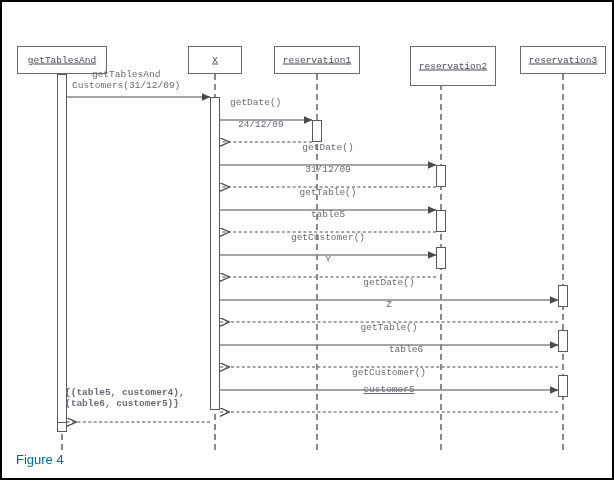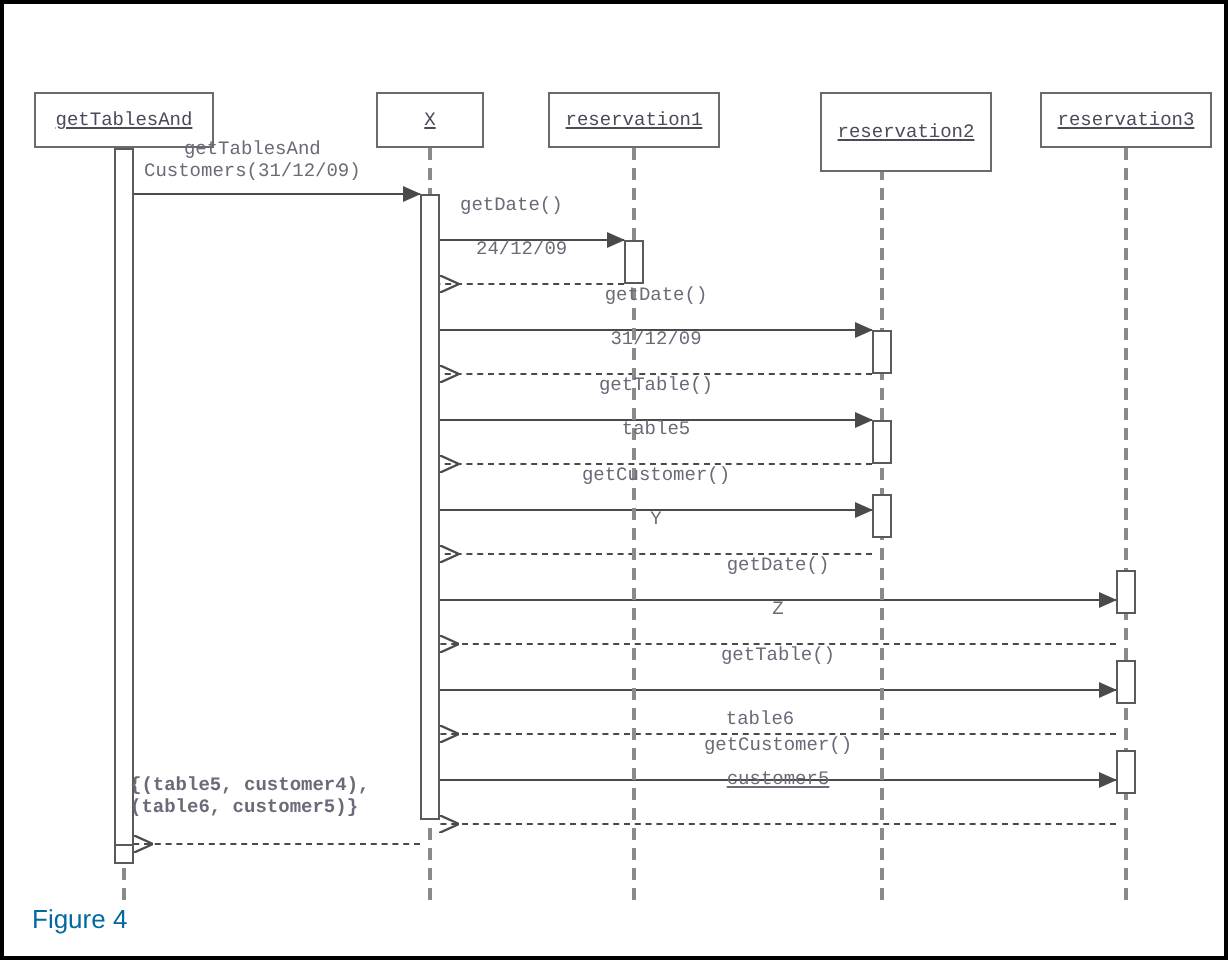--- a/index.html
+++ b/index.html
@@ -94,21 +94,21 @@
         <div class="msg-label" style="left: 236px; top: 118px;">24/12/09</div>
         <div class="msg-label ctr" style="left: 216px; width: 220px; top: 141px;">getDate()</div>
         <div class="msg-label ctr" style="left: 216px; width: 220px; top: 163px;">31/12/09</div>
         <div class="msg-label ctr" style="left: 216px; width: 220px; top: 186px;">getTable()</div>
         <div class="msg-label ctr" style="left: 216px; width: 220px; top: 208px;">table5</div>
         <div class="msg-label ctr" style="left: 216px; width: 220px; top: 231px;">getCustomer()</div>
         <div class="msg-label ctr" style="left: 216px; width: 220px; top: 253px;">Y</div>
         <div class="msg-label ctr" style="left: 277px; width: 220px; top: 276px;">getDate()</div>
         <div class="msg-label ctr" style="left: 277px; width: 220px; top: 298px;">Z</div>
         <div class="msg-label ctr" style="left: 277px; width: 220px; top: 321px;">getTable()</div>
-        <div class="msg-label ctr" style="left: 268px; width: 220px; top: 343px; margin-top: 10px;">table6</div>
+        <div class="msg-label ctr" style="left: 294px; width: 220px; top: 343px;">table6</div>
         <div class="msg-label ctr" style="left: 277px; width: 220px; top: 366px;">getCustomer()</div>
         <div class="msg-label ctr" style="left: 277px; width: 220px; top: 383px; text-decoration: underline;">customer5</div>
         <div class="msg-label" style="left: 63px; top: 386px; font-weight: bold;">{(table5, customer4),
 (table6, customer5)}</div>
       </div>
   </div>
 
   <div id="caption">Figure 4</div>
 </div>
 

